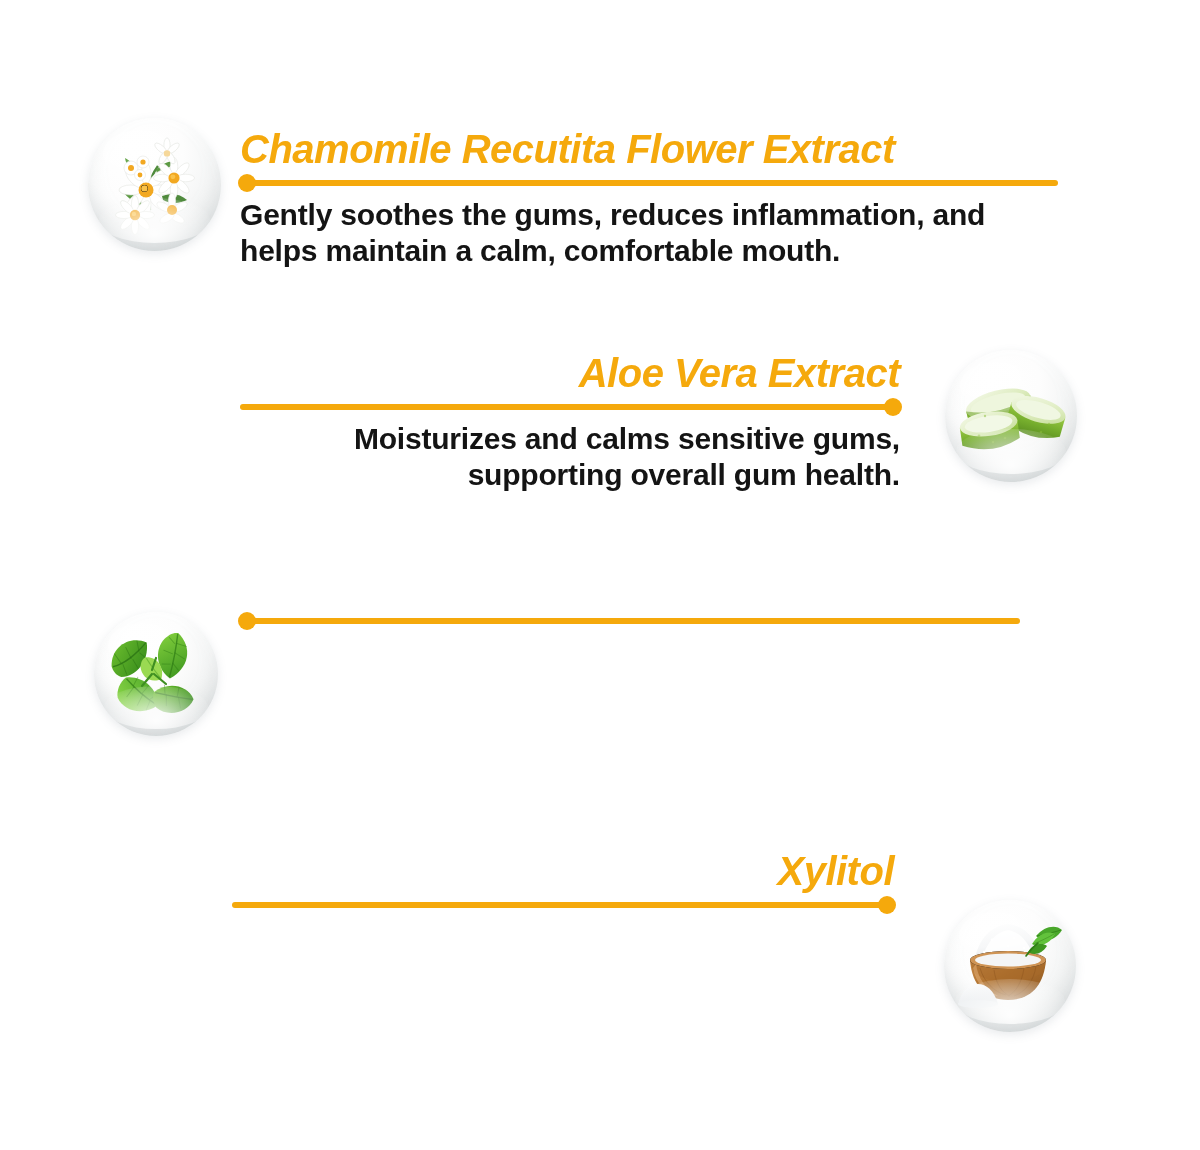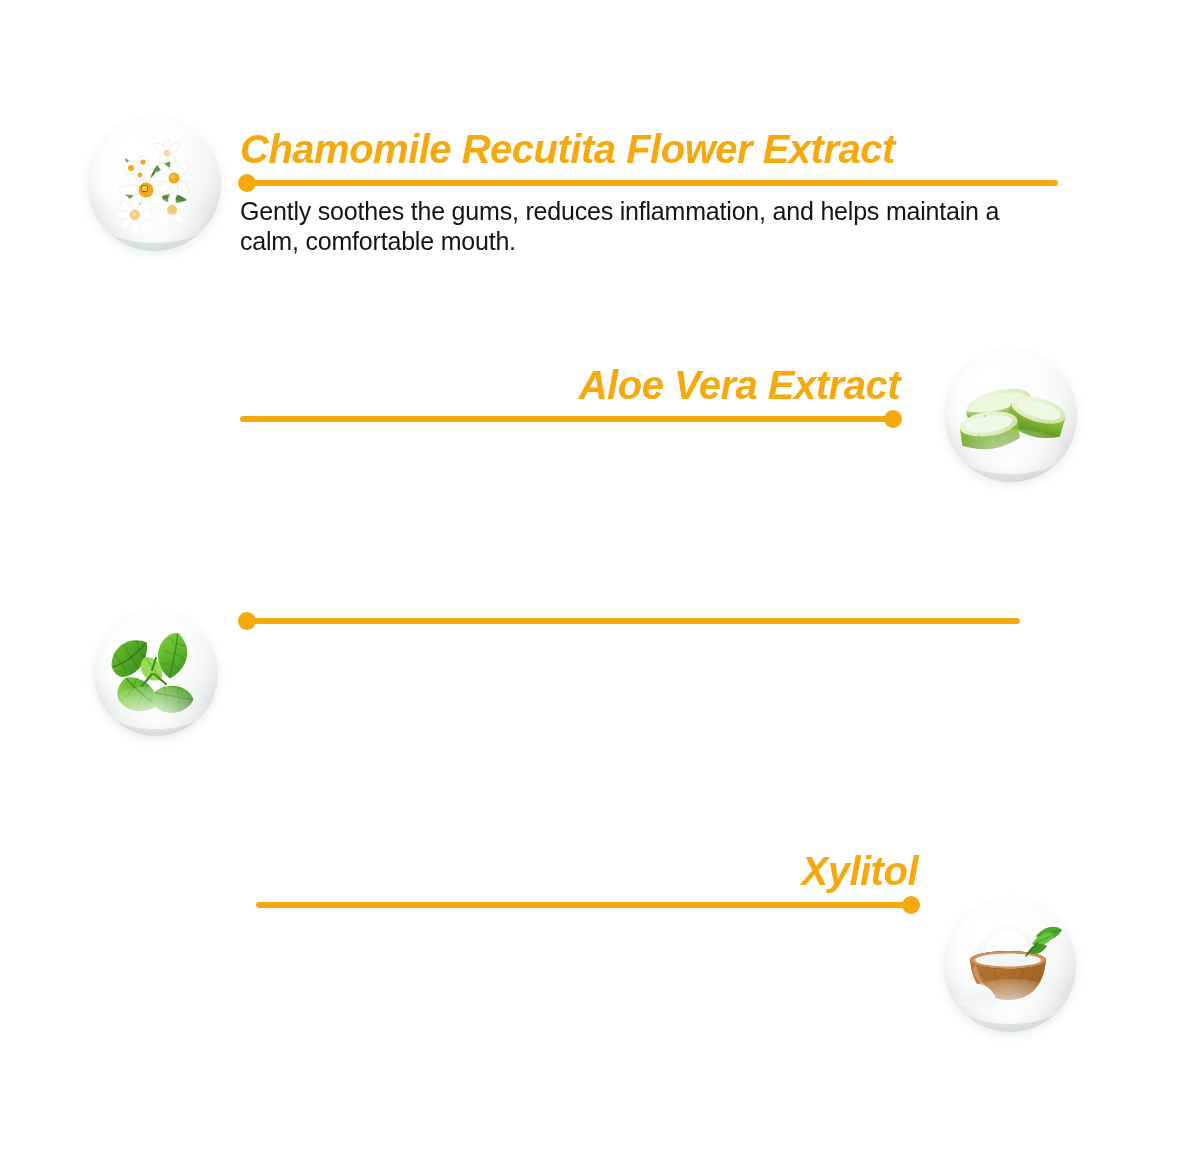--- a/index.html
+++ b/index.html
@@ -61,37 +61,37 @@
     top: 0;
     width: 18px;
     height: 18px;
     border-radius: 50%;
     background: #F5A90C;
   }
   .rule-dot.left  { left: -2px; }
   .rule-dot.right { right: -2px; }
 
   .desc {
-    font-size: 25px;
+    font-size: 30px;
     line-height: 1.18;
     color: #141414;
-    font-weight: 400;
+    font-weight: 700;
     letter-spacing: -0.2px;
     margin: 5px 0 0 0;
     padding: 0;
   }
 
   .align-left  { text-align: left; }
   .align-right { text-align: right; }
 
   
   #row-chamomile   { left: 240px; top: 128px;  width: 818px; }
-  #row-aloe        { left: 240px; top: 364px;  width: 660px; }
+  #row-aloe        { left: 240px; top: 352px;  width: 660px; }
   #row-peppermint  { left: 240px; top: 608px;  width: 780px; }
-  #row-xylitol     { left: 256px; top: 850px;  width: 662px; }
+  #row-xylitol     { left: 232px; top: 850px;  width: 662px; }
 
   
   .sphere {
     position: absolute;
     border-radius: 50%;
     background:
       radial-gradient(circle at 34% 26%, #ffffff 0%, #fdfdfd 38%, #f4f5f5 62%, #e9ebeb 82%, #e2e5e5 100%);
     box-shadow:
       inset 0 -14px 26px -10px rgba(150,160,165,0.40),
       inset 0 10px 18px -8px rgba(255,255,255,0.95),
@@ -286,20 +286,21 @@
       </svg>
     </div>
   </div>
 
   <div class="row" id="row-aloe">
     <h2 class="title align-right">Aloe Vera Extract</h2>
     <div class="rule-wrap">
       <div class="rule"></div>
       <div class="rule-dot right"></div>
     </div>
+    <p class="desc align-right">Moisturizes and calms sensitive gums, supporting overall gum health.</p>
   </div>
 
   <div class="sphere" id="sphere-peppermint">
     <div class="art">
       <svg viewBox="0 0 124 124" xmlns="http://www.w3.org/2000/svg">
         <defs>
           <linearGradient id="mintA" x1="0" y1="0" x2="1" y2="1">
             <stop offset="0%" stop-color="#6fc12f"></stop>
             <stop offset="100%" stop-color="#2f8418"></stop>
           </linearGradient>

